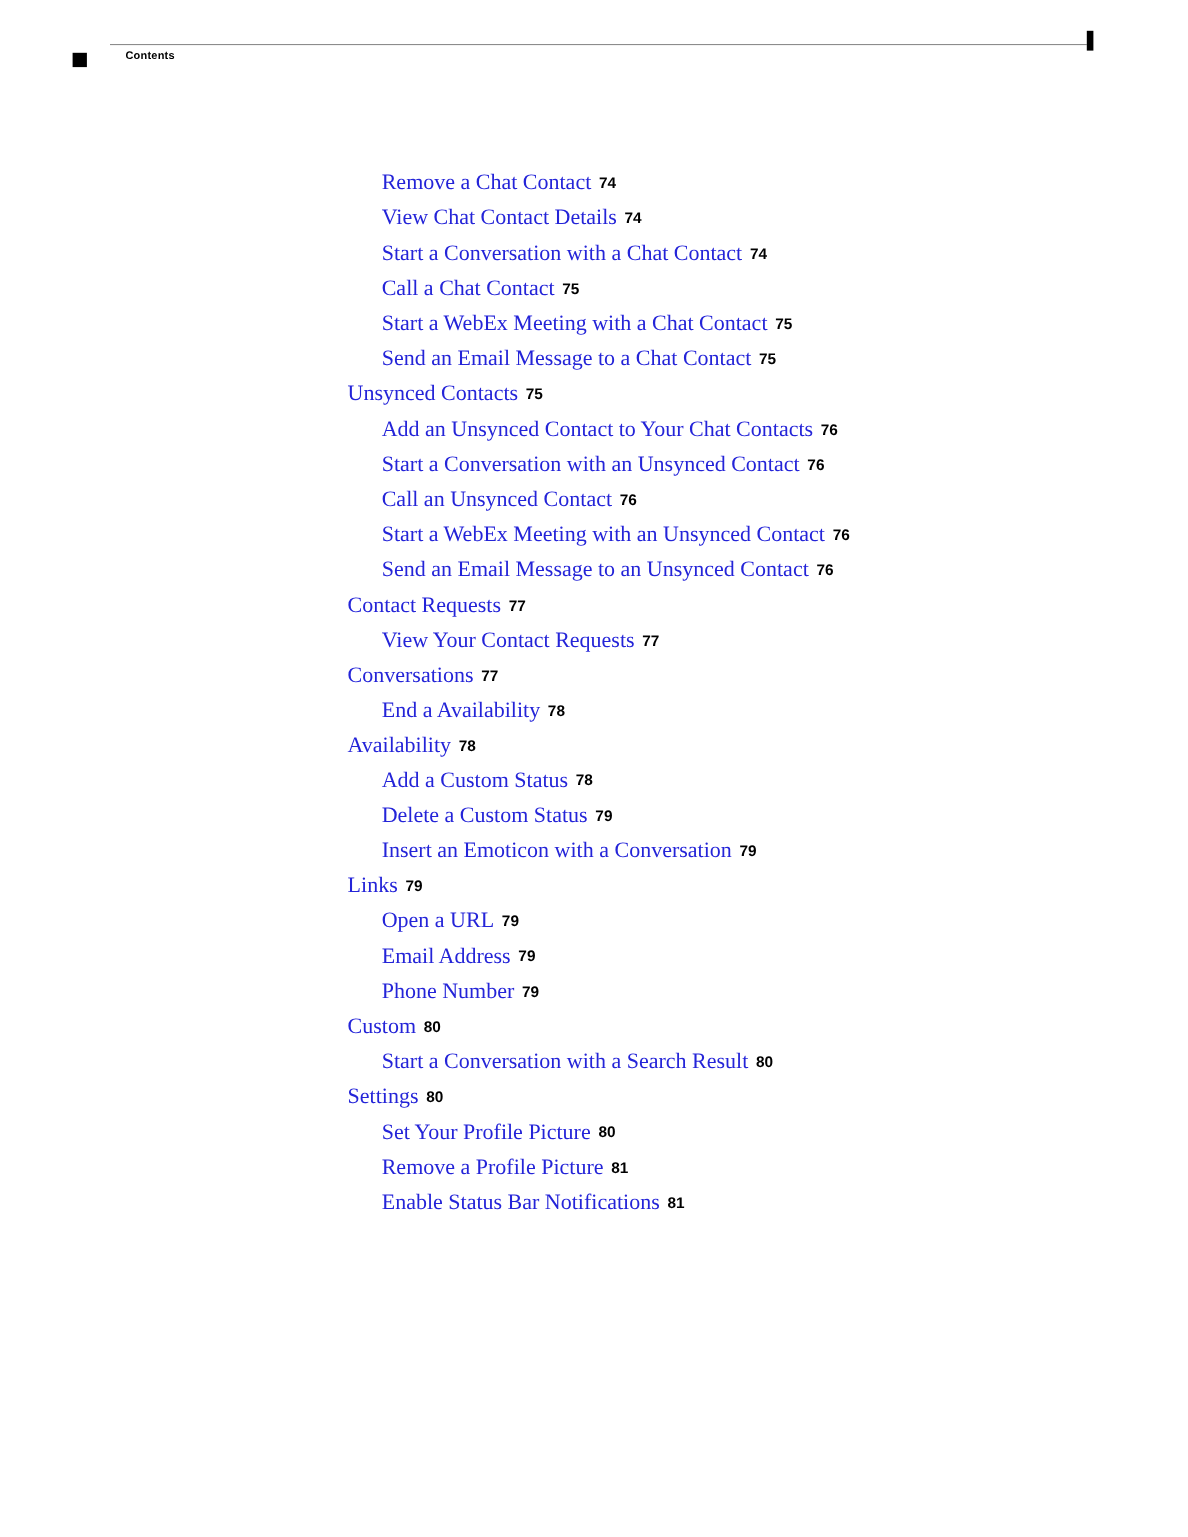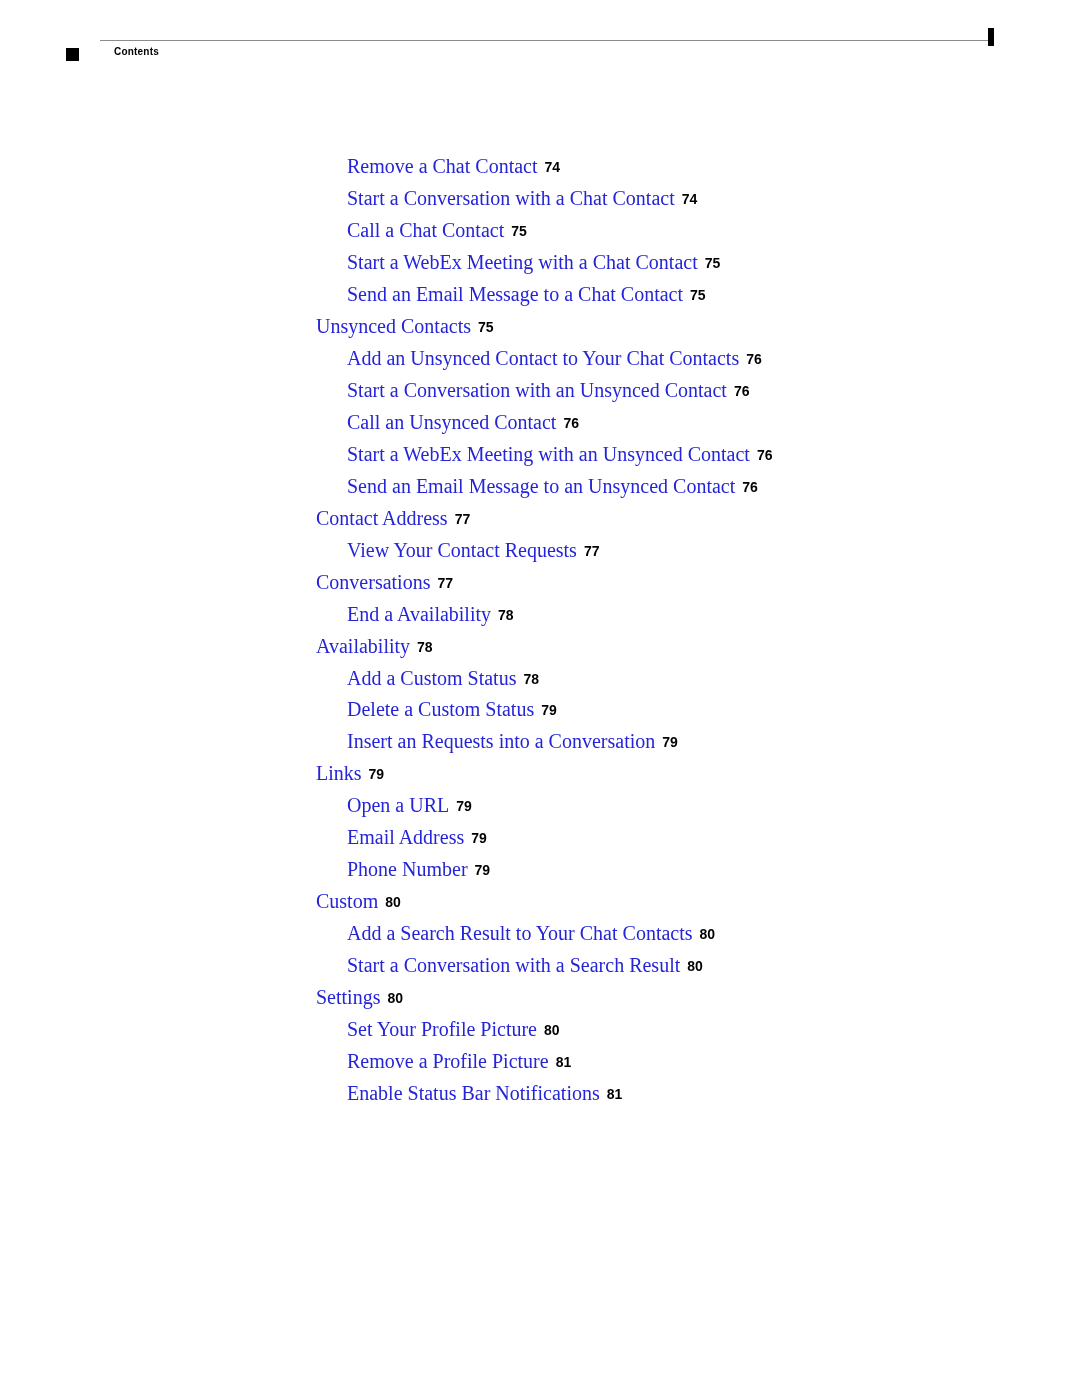--- a/index.html
+++ b/index.html
@@ -105,44 +105,44 @@
 
 <div class="page-header">
   <div class="header-rule"></div>
   <div class="header-tick"></div>
   <div class="header-marker"></div>
   <div class="header-title">Contents</div>
 </div>
 
 <div class="toc" id="toc-list">
     <div class="toc-entry level-2"><span class="toc-title">Remove a Chat Contact</span><span class="toc-page">74</span></div>
+    <div class="toc-entry level-2"><span class="toc-title">View Chat Contact Details</span><span class="toc-page">74</span></div>
     <div class="toc-entry level-2"><span class="toc-title">Start a Conversation with a Chat Contact</span><span class="toc-page">74</span></div>
     <div class="toc-entry level-2"><span class="toc-title">Call a Chat Contact</span><span class="toc-page">75</span></div>
     <div class="toc-entry level-2"><span class="toc-title">Start a WebEx Meeting with a Chat Contact</span><span class="toc-page">75</span></div>
     <div class="toc-entry level-2"><span class="toc-title">Send an Email Message to a Chat Contact</span><span class="toc-page">75</span></div>
     <div class="toc-entry level-1"><span class="toc-title">Unsynced Contacts</span><span class="toc-page">75</span></div>
     <div class="toc-entry level-2"><span class="toc-title">Add an Unsynced Contact to Your Chat Contacts</span><span class="toc-page">76</span></div>
     <div class="toc-entry level-2"><span class="toc-title">Start a Conversation with an Unsynced Contact</span><span class="toc-page">76</span></div>
     <div class="toc-entry level-2"><span class="toc-title">Call an Unsynced Contact</span><span class="toc-page">76</span></div>
     <div class="toc-entry level-2"><span class="toc-title">Start a WebEx Meeting with an Unsynced Contact</span><span class="toc-page">76</span></div>
     <div class="toc-entry level-2"><span class="toc-title">Send an Email Message to an Unsynced Contact</span><span class="toc-page">76</span></div>
-    <div class="toc-entry level-1"><span class="toc-title">Contact Address</span><span class="toc-page">77</span></div>
+    <div class="toc-entry level-1"><span class="toc-title">Contact Requests</span><span class="toc-page">77</span></div>
     <div class="toc-entry level-2"><span class="toc-title">View Your Contact Requests</span><span class="toc-page">77</span></div>
     <div class="toc-entry level-1"><span class="toc-title">Conversations</span><span class="toc-page">77</span></div>
     <div class="toc-entry level-2"><span class="toc-title">End a Availability</span><span class="toc-page">78</span></div>
     <div class="toc-entry level-1"><span class="toc-title">Availability</span><span class="toc-page">78</span></div>
     <div class="toc-entry level-2"><span class="toc-title">Add a Custom Status</span><span class="toc-page">78</span></div>
     <div class="toc-entry level-2"><span class="toc-title">Delete a Custom Status</span><span class="toc-page">79</span></div>
-    <div class="toc-entry level-2"><span class="toc-title">Insert an Requests into a Conversation</span><span class="toc-page">79</span></div>
+    <div class="toc-entry level-2"><span class="toc-title">Insert an Emoticon with a Conversation</span><span class="toc-page">79</span></div>
     <div class="toc-entry level-1"><span class="toc-title">Links</span><span class="toc-page">79</span></div>
     <div class="toc-entry level-2"><span class="toc-title">Open a URL</span><span class="toc-page">79</span></div>
     <div class="toc-entry level-2"><span class="toc-title">Email Address</span><span class="toc-page">79</span></div>
     <div class="toc-entry level-2"><span class="toc-title">Phone Number</span><span class="toc-page">79</span></div>
     <div class="toc-entry level-1"><span class="toc-title">Custom</span><span class="toc-page">80</span></div>
-    <div class="toc-entry level-2"><span class="toc-title">Add a Search Result to Your Chat Contacts</span><span class="toc-page">80</span></div>
     <div class="toc-entry level-2"><span class="toc-title">Start a Conversation with a Search Result</span><span class="toc-page">80</span></div>
     <div class="toc-entry level-1"><span class="toc-title">Settings</span><span class="toc-page">80</span></div>
     <div class="toc-entry level-2"><span class="toc-title">Set Your Profile Picture</span><span class="toc-page">80</span></div>
     <div class="toc-entry level-2"><span class="toc-title">Remove a Profile Picture</span><span class="toc-page">81</span></div>
     <div class="toc-entry level-2"><span class="toc-title">Enable Status Bar Notifications</span><span class="toc-page">81</span></div>
   </div>
 
 <div class="page-footer">
   
   

